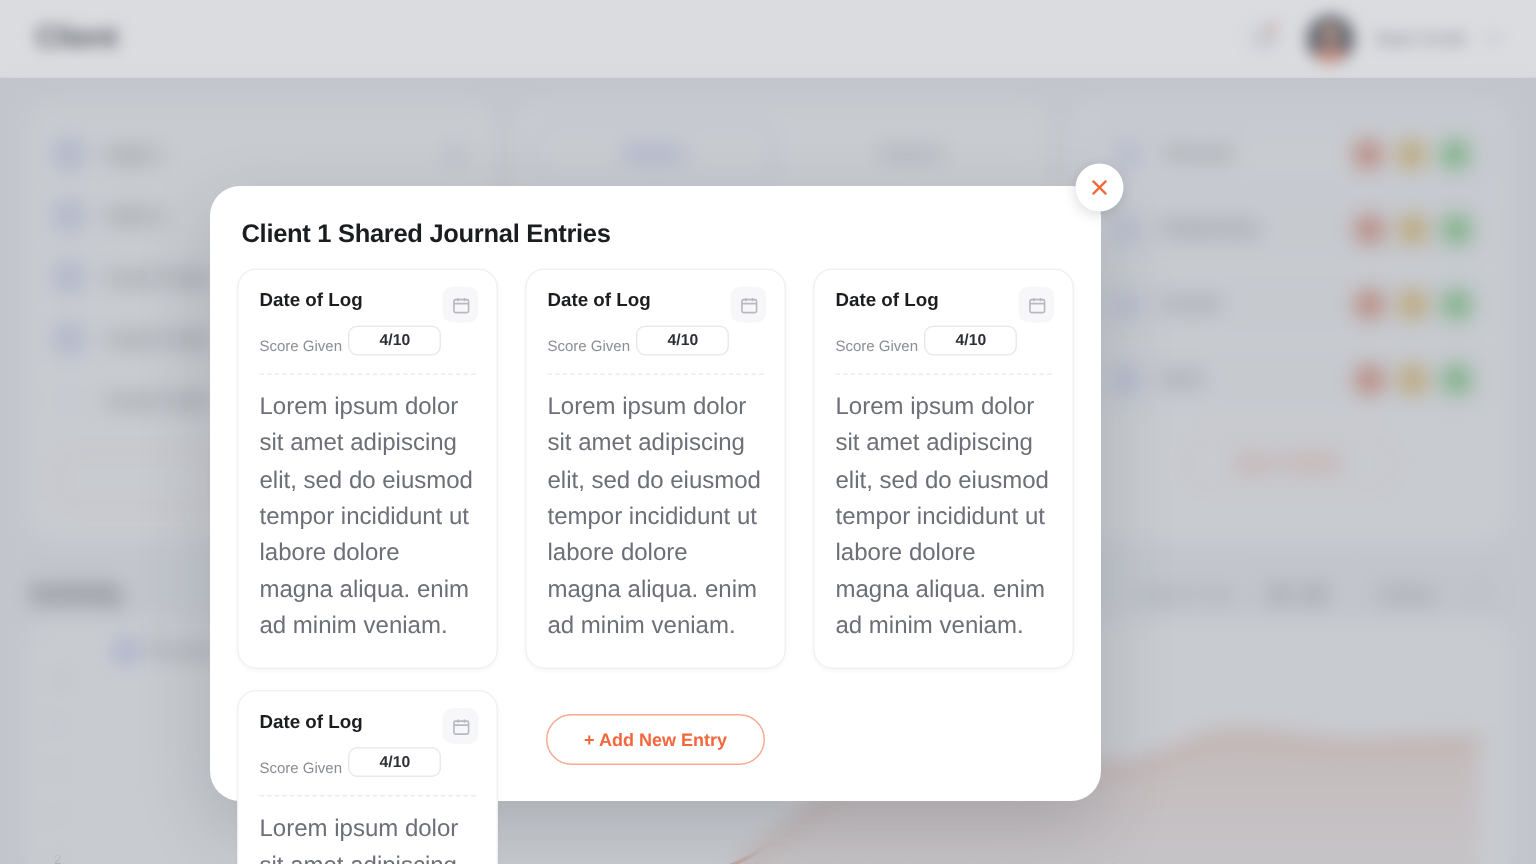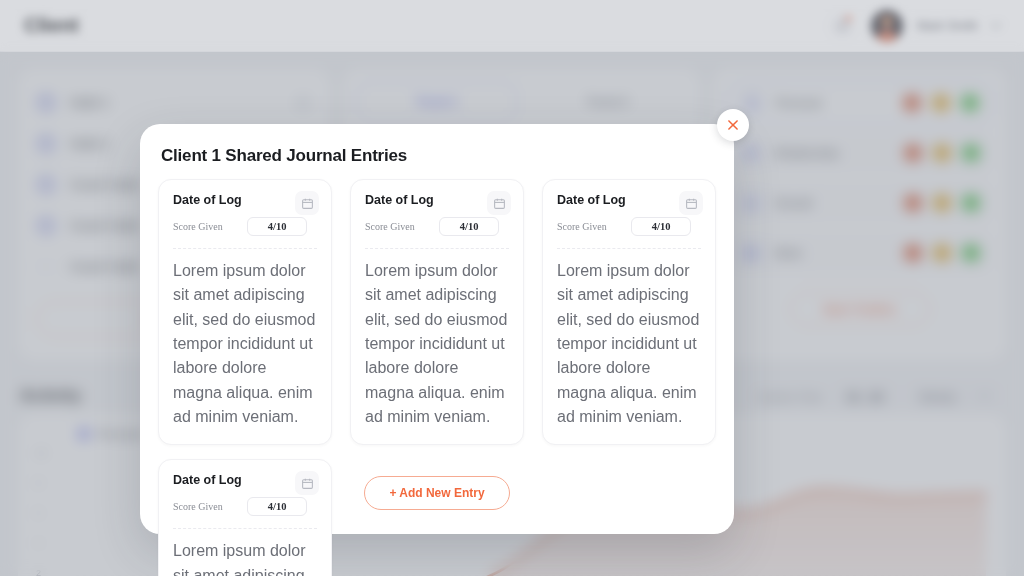--- a/index.html
+++ b/index.html
@@ -124,21 +124,21 @@
     position: absolute; right: -15px; top: -15px; width: 32px; height: 32px; border-radius: 50%;
     background: #fff; box-shadow: 0 2px 9px rgba(40,44,55,.18);
     display: flex; align-items: center; justify-content: center;
   }
 
   .cards { position: absolute; left: 18px; top: 55px; width: 558px;
            display: grid; grid-template-columns: 1fr 1fr 1fr; gap: 14px 18px; }
   .jcard { background: #fff; border: 1px solid #f1f1f4; border-radius: 13px; padding: 13px 14px 15px; position: relative; box-shadow: 0 1px 3px rgba(40,44,55,.04); }
   .jcard-title { font-size: 12.5px; font-weight: 700; color: #1b1d21; }
   .cal-ico { position: absolute; right: 12px; top: 11px; width: 24px; height: 24px; border-radius: 7px; background: #f7f7f9; display:flex; align-items:center; justify-content:center; }
-  .score-row { display: flex; align-items: center; gap: 24px; margin-top: 10px; font-family: Liberation Serif, serif; }
+  .score-row { display: flex; align-items: flex-end; gap: 4px; margin-top: 10px; }
   .score-label { font-size: 10px; color: #8a8d95; }
   .score-pill { border: 1px solid #e9e9ee; border-radius: 6px; padding: 3px 20px; font-size: 10.5px; font-weight: 700; color: #2c2f36; }
   .jdiv { border-top: 1px dashed #eaeaef; margin: 12px 0 10px; }
   .jbody { font-size: 16px; line-height: 1.52; color: #6c6f77; }
 
   .add-entry-wrap { position: absolute; left: 0; right: 0; bottom: 24px; display: flex; justify-content: center; }
   .add-entry-btn {
     height: 34px; padding: 12px 24px; border-radius: 20px; border: 1.4px solid #f6ab92;
     color: #f2683c; font-size: 12px; font-weight: 700; background: transparent;
     display: flex; align-items: center; justify-content: center;

